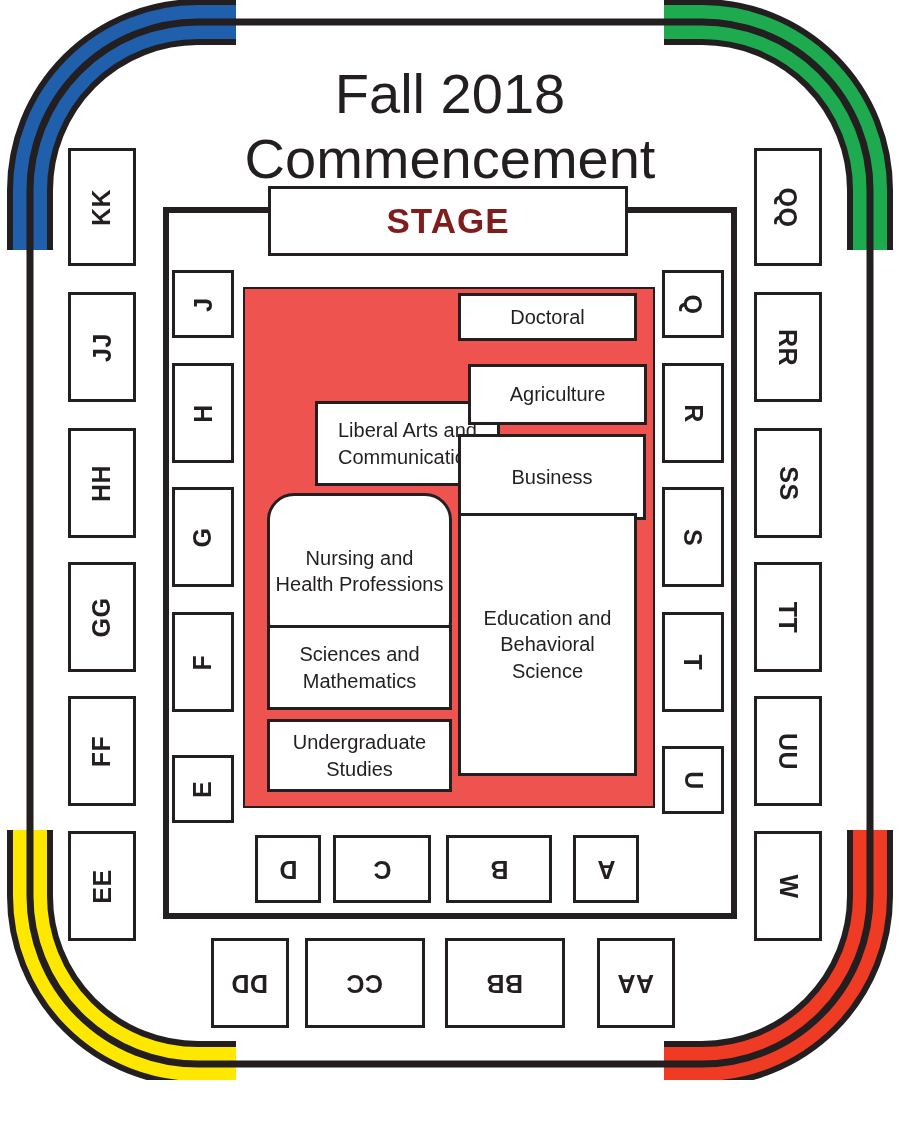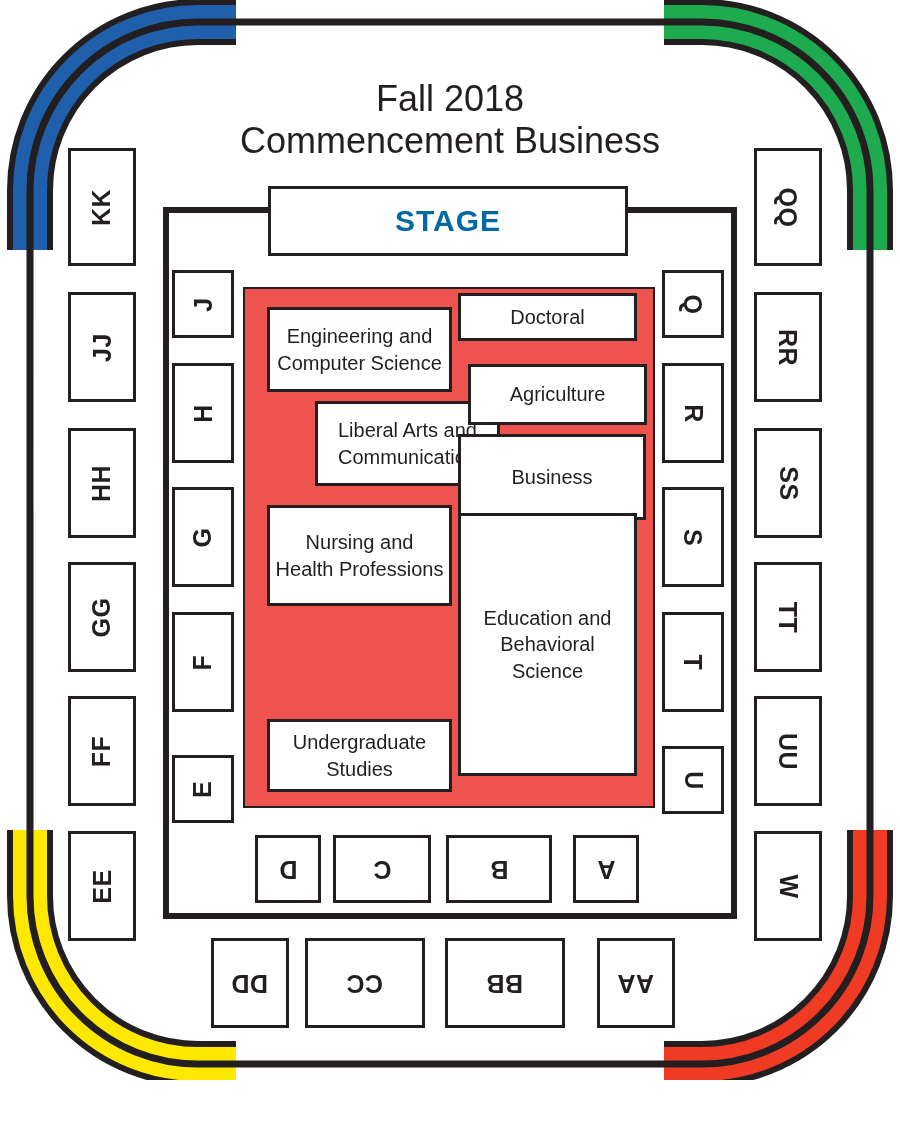--- a/index.html
+++ b/index.html
@@ -56,46 +56,45 @@
   .rot-180 .lbl { transform: rotate(180deg); }
 
   
   #title {
     position: absolute;
     left: 130px;
     top: 62px;
     width: 640px;
     text-align: center;
     color: #231f20;
-    font-size: 36px;
+    font-size: 56px;
     line-height: 1.16;
     font-weight: normal;
-    margin-top: 16px;
   }
 
   
   #stage {
     position: absolute;
     left: 268px;
     top: 186px;
     width: 360px;
     height: 70px;
     background: #ffffff;
     border: 3px solid #231f20;
     box-sizing: border-box;
     display: flex;
     align-items: center;
     justify-content: center;
     z-index: 6;
   }
   #stage .lbl {
-    font-size: 30px;
+    font-size: 35px;
     font-weight: bold;
     letter-spacing: 1px;
-    color: #0369a1;
+    color: #7f1d1d;
   }
 
   
   #college-container {
     position: absolute;
     left: 243px;
     top: 287px;
     width: 412px;
     height: 521px;
     background: #ef5350;
@@ -181,28 +180,28 @@
   <div id="title">
     <div>Fall 2018</div>
     <div>Commencement Business</div>
   </div>
 
   <div id="stage">
     <span class="lbl">STAGE</span>
   </div>
 
   <div id="college-container">
-      <div class="college" style="left: 22px; top: 18px; width: 185px; height: 85px;">
-        <span class="lbl">Engineering and<br>Computer Science</span>
-      </div>
       <div class="college" style="left: 22px; top: 112px; width: 185px; height: 85px; margin-left: 48px;">
         <span class="lbl">Liberal Arts and<br>Communication</span>
       </div>
-      <div class="college" style="left: 22px; top: 216px; width: 185px; height: 101px;">
+      <div class="college" style="left: 22px; top: 204px; width: 185px; height: 156px; border-radius: 27px;">
         <span class="lbl">Nursing and<br>Health Professions</span>
+      </div>
+      <div class="college" style="left: 22px; top: 336px; width: 185px; height: 85px;">
+        <span class="lbl">Sciences and<br>Mathematics</span>
       </div>
       <div class="college" style="left: 22px; top: 430px; width: 185px; height: 73px;">
         <span class="lbl">Undergraduate<br>Studies</span>
       </div>
       <div class="college" style="left: 213px; top: 4px; width: 179px; height: 48px;">
         <span class="lbl">Doctoral</span>
       </div>
       <div class="college" style="left: 223px; top: 75px; width: 179px; height: 61px;">
         <span class="lbl">Agriculture</span>
       </div>

